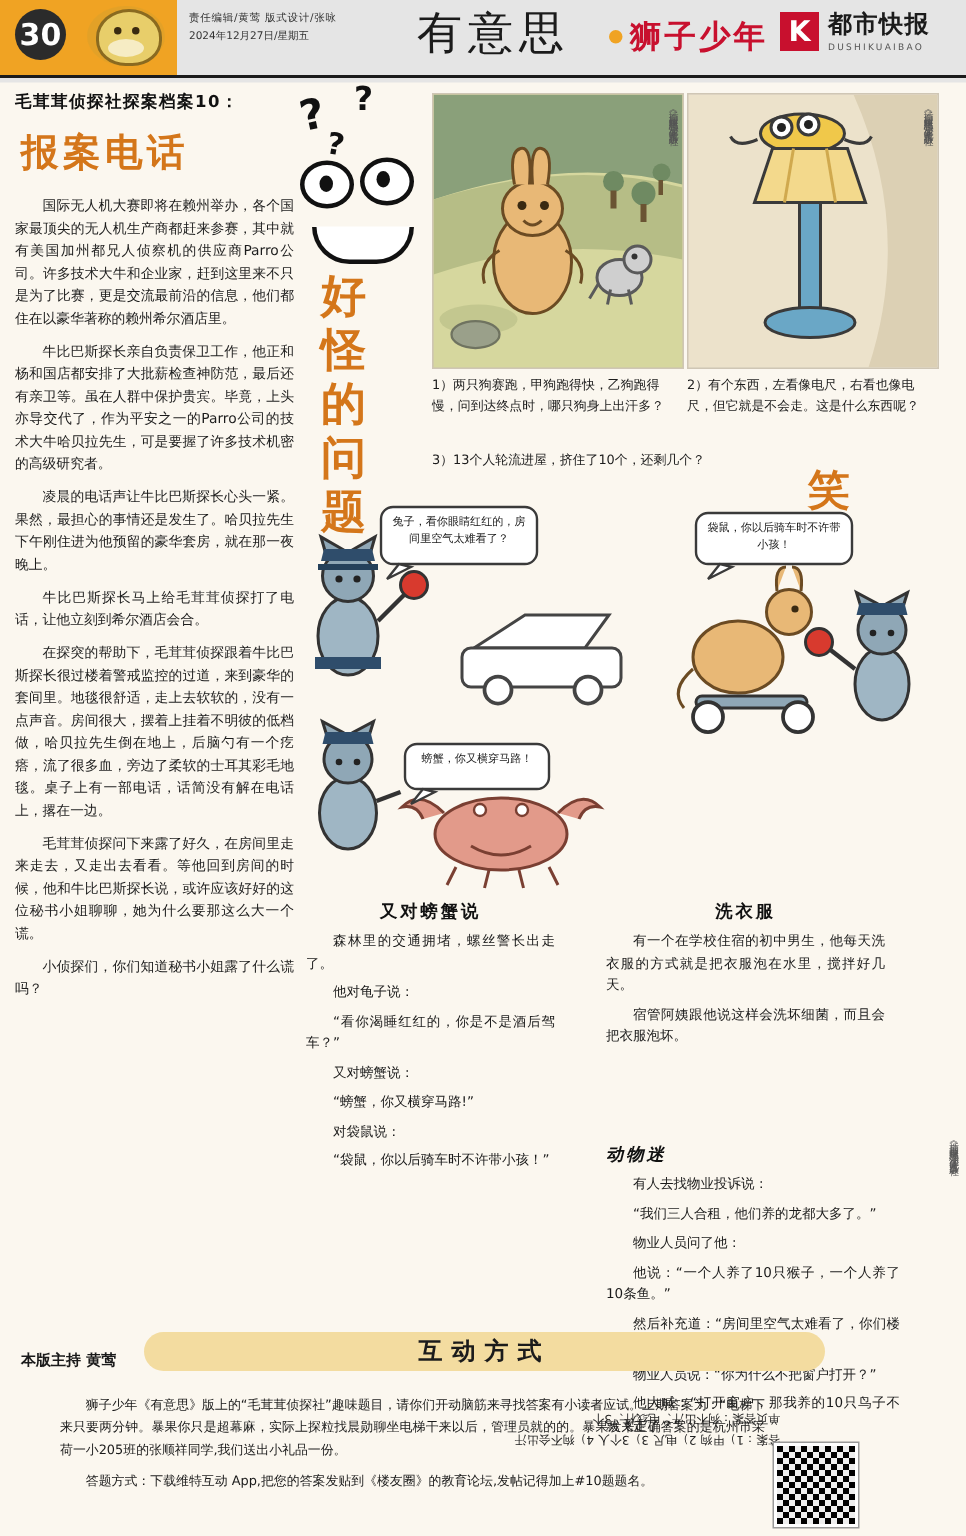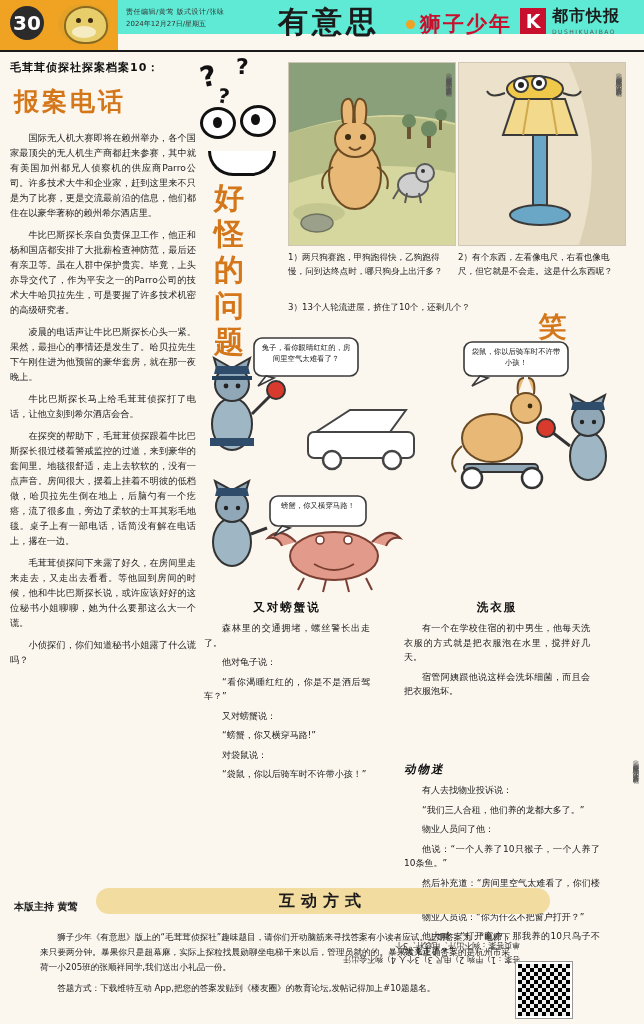--- a/index.html
+++ b/index.html
@@ -7,36 +7,36 @@
     width:644px;height:1024px;
     background:#fbf7ef;
     font-family:"DejaVu Sans","Liberation Sans",sans-serif;
     color:#1a1a1a;
     overflow:hidden;
     position:relative;
   }
   .page{position:relative;width:644px;height:1024px;overflow:hidden;}
 
   
-  .masthead{position:absolute;left:0;top:0;width:644px;height:34px;background:#5eead4;}
+  .masthead{position:absolute;left:0;top:0;width:644px;height:55px;background:#e5e5e5;}
   .mh-orange{position:absolute;left:0;top:0;width:118px;height:50px;background:#f0a323;}
   .mh-num{position:absolute;left:10px;top:6px;width:34px;height:34px;border-radius:50%;
           background:#2b2b2b;color:#fff;font-size:20px;font-weight:bold;
           display:flex;align-items:center;justify-content:center;font-family:"DejaVu Sans",sans-serif;}
   .lion-badge{position:absolute;left:58px;top:4px;width:52px;height:44px;}
   .lion-head{position:absolute;left:6px;top:2px;width:40px;height:34px;border-radius:50% 50% 45% 45%;
              background:#e8ce6a;border:2px solid #8a6a20;}
   .lion-mane{position:absolute;left:0;top:0;width:52px;height:40px;border-radius:50%;
              background:#d9a02c;opacity:.55;}
   .lion-eye{position:absolute;width:5px;height:5px;border-radius:50%;background:#3a2a10;top:14px;}
   .lion-face{position:absolute;left:14px;top:22px;width:24px;height:12px;border-radius:50%;background:#f6ecc4;}
 
   .mh-credits{position:absolute;left:126px;top:6px;font-size:7px;line-height:12px;color:#333;}
   .mh-credits .r1{letter-spacing:.5px;}
-  .mh-title{position:absolute;left:278px;top:2px;font-size:30px;font-weight:bold;letter-spacing:4px;
+  .mh-title{position:absolute;left:278px;top:2px;font-size:30px;font-weight:normal;letter-spacing:4px;
             color:#1b1b1b;font-family:"DejaVu Sans","Liberation Sans",sans-serif;}
   .mh-shaoer{position:absolute;left:420px;top:10px;font-size:21px;font-weight:bold;color:#c8102e;letter-spacing:2px;}
   .mh-dot{position:absolute;left:406px;top:20px;width:9px;height:9px;border-radius:50%;background:#f0a323;}
   .mh-k{position:absolute;left:520px;top:8px;width:26px;height:26px;background:#c8102e;color:#fff;
         font-size:19px;font-weight:bold;display:flex;align-items:center;justify-content:center;}
   .mh-ks{position:absolute;left:552px;top:6px;font-size:16px;font-weight:bold;color:#1b1b1b;letter-spacing:1px;}
   .mh-ks small{display:block;font-size:6px;letter-spacing:1.5px;color:#555;font-weight:normal;margin-top:1px;}
   .mh-rule{position:absolute;left:0;top:50px;width:644px;height:2px;background:#1b1b1b;}
 
   

